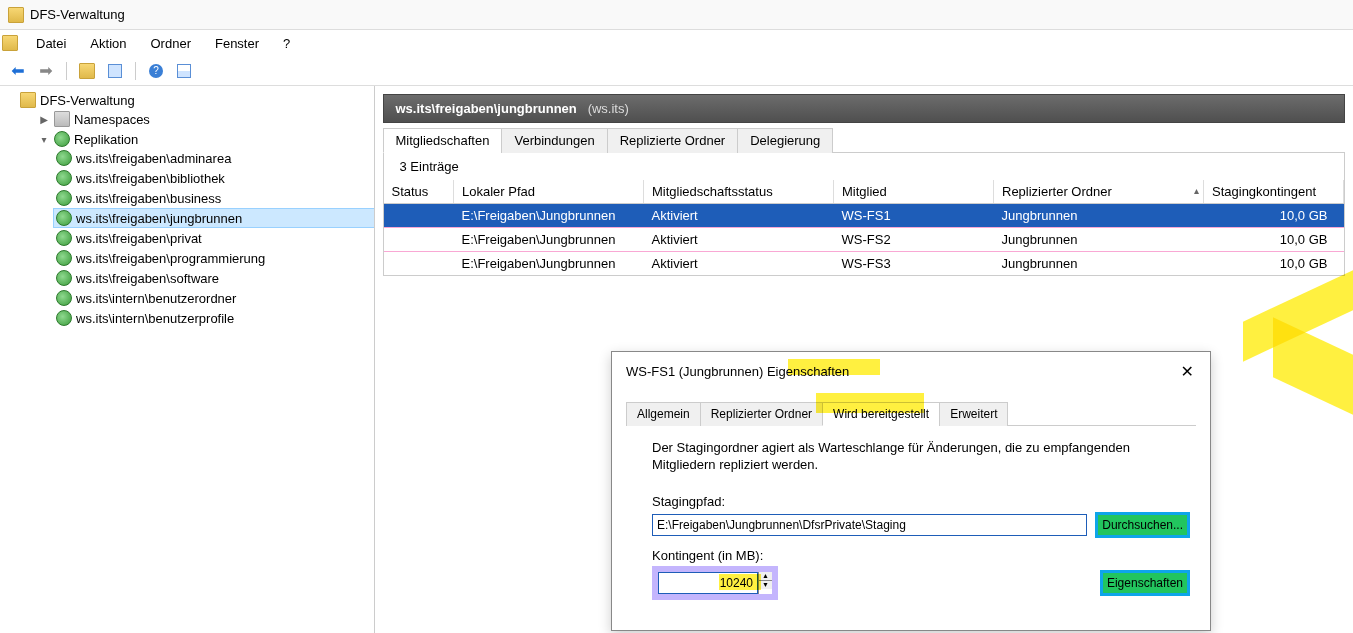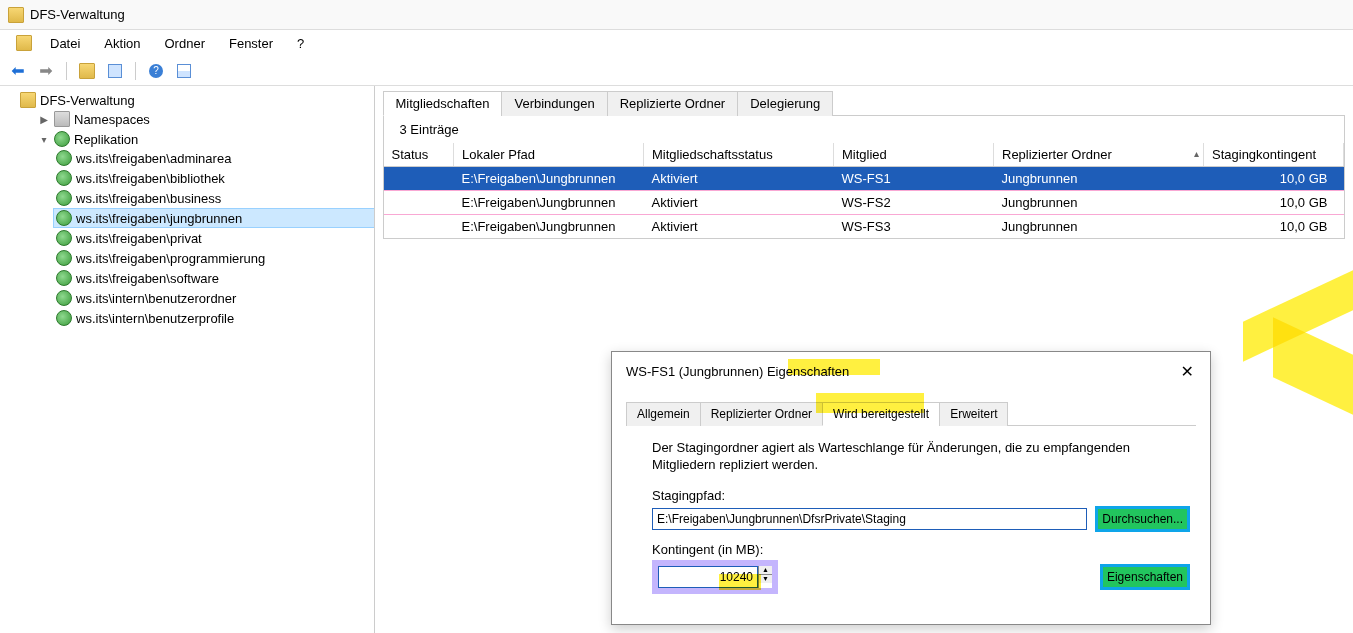--- a/index.html
+++ b/index.html
@@ -3,21 +3,21 @@
 <meta charset="utf-8">
 <style>
 * { box-sizing: border-box; font-family: "Segoe UI", Tahoma, sans-serif; font-size: 13px; }
 body { margin: 0; padding: 0; background: #fff; width: 1353px; height: 633px; overflow: hidden; position: relative; }
 
 
 .titlebar { height: 30px; background: #f9f9f9; border-bottom: 1px solid #ddd; display: flex; align-items: center; padding: 0 8px; gap: 6px; }
 .title-icon { width: 16px; height: 16px; display:inline-block; }
 
 
-.menubar { height: 26px; display: flex; align-items: center; padding: 0 16px; gap: 4px; }
+.menubar { height: 26px; display: flex; align-items: center; padding: 0 2px; gap: 4px; }
 .menubar .mitem { padding: 3px 10px; cursor: default; }
 .menubar-icon { width:16px; height:16px; margin-right:4px; }
 
 
 .toolbar { height: 30px; display: flex; align-items: center; padding: 0 6px; gap: 4px; border-bottom: 1px solid #ddd; }
 .tbtn { width: 24px; height: 22px; display:flex; align-items:center; justify-content:center; border:1px solid transparent; }
 .tsep { width:1px; height:18px; background:#ccc; margin:0 4px; }
 
 
 .mainsplit { display:flex; height: calc(633px - 30px - 26px - 30px); }
@@ -61,21 +61,21 @@
 .hl-swath2 { position:absolute; right:0; top:250px; width:80px; height:60px; background:rgba(255,235,0,0.75); transform:skewY(25deg); pointer-events:none; mix-blend-mode:multiply; }
 
 
 .dlg { position:absolute; left:611px; top:351px; width:600px; background:#fff; border:1px solid #888; box-shadow:0 4px 12px rgba(0,0,0,0.2); }
 .dlg-title { display:flex; align-items:center; justify-content:space-between; padding:8px 10px 0 14px; }
 .dlg-close { font-size:16px; cursor:default; padding:2px 6px; }
 .dlg-tabs { display:flex; margin:18px 14px 0 14px; border-bottom:1px solid #ccc; }
 .dlg-tab { padding:4px 10px; border:1px solid #ccc; border-bottom:none; background:#f0f0f0; margin-right:-1px; cursor:default; font-size:12px; position:relative; top:1px; }
 .dlg-tab.active { background:#fff; border-bottom:1px solid #fff; }
 .dlg-body { padding:14px 20px 20px 40px; font-size:12px; }
-.dlg-body .desc { margin-bottom:14px; line-height:1.3; }
+.dlg-body .desc { margin-bottom:20px; line-height:1.3; }
 .dlg-body label { display:block; margin-bottom:3px; }
 .dlg-row { display:flex; align-items:center; gap:8px; margin-bottom:10px; }
 .dlg-row input[type=text] { flex:1; border:1px solid #1e5db8; padding:3px 4px; font-size:12px; }
 .dlg-btn { border:3px solid #0ea5e9; background:#22c55e; padding:3px 4px; font-size:12px; cursor:default; min-width:90px; }
 .spinner { display:inline-flex; align-items:stretch; border:6px solid #c4b5fd; }
 .spinner input { border:none; width:100px; text-align:right; padding:2px 4px; font-size:12px; }
 .spinner .spbtns { display:flex; flex-direction:column; border-left:1px solid #888; }
 .spinner .spb { font-size:7px; padding:0 3px; line-height:8px; background:#efefef; cursor:default; }
 .spinner .spb:first-child { border-bottom:1px solid #888; }
 
@@ -208,20 +208,24 @@
                   </div>
                 </li>
               </ul>
           </li>
         </ul>
       </li>
     </ul>
   </div>
 
   <div class="contentpane">
+    <div class="darkhdr">
+      <span>ws.its\freigaben\jungbrunnen</span>
+      &nbsp;&nbsp;<span class="sub">(ws.its)</span>
+    </div>
 
     <div class="tabstrip" id="content-tabs">
         <span class="tab active">Mitgliedschaften</span>
         <span class="tab">Verbindungen</span>
         <span class="tab">Replizierte Ordner</span>
         <span class="tab">Delegierung</span>
       </div>
 
     <div class="entriesline">3 Einträge</div>
 

